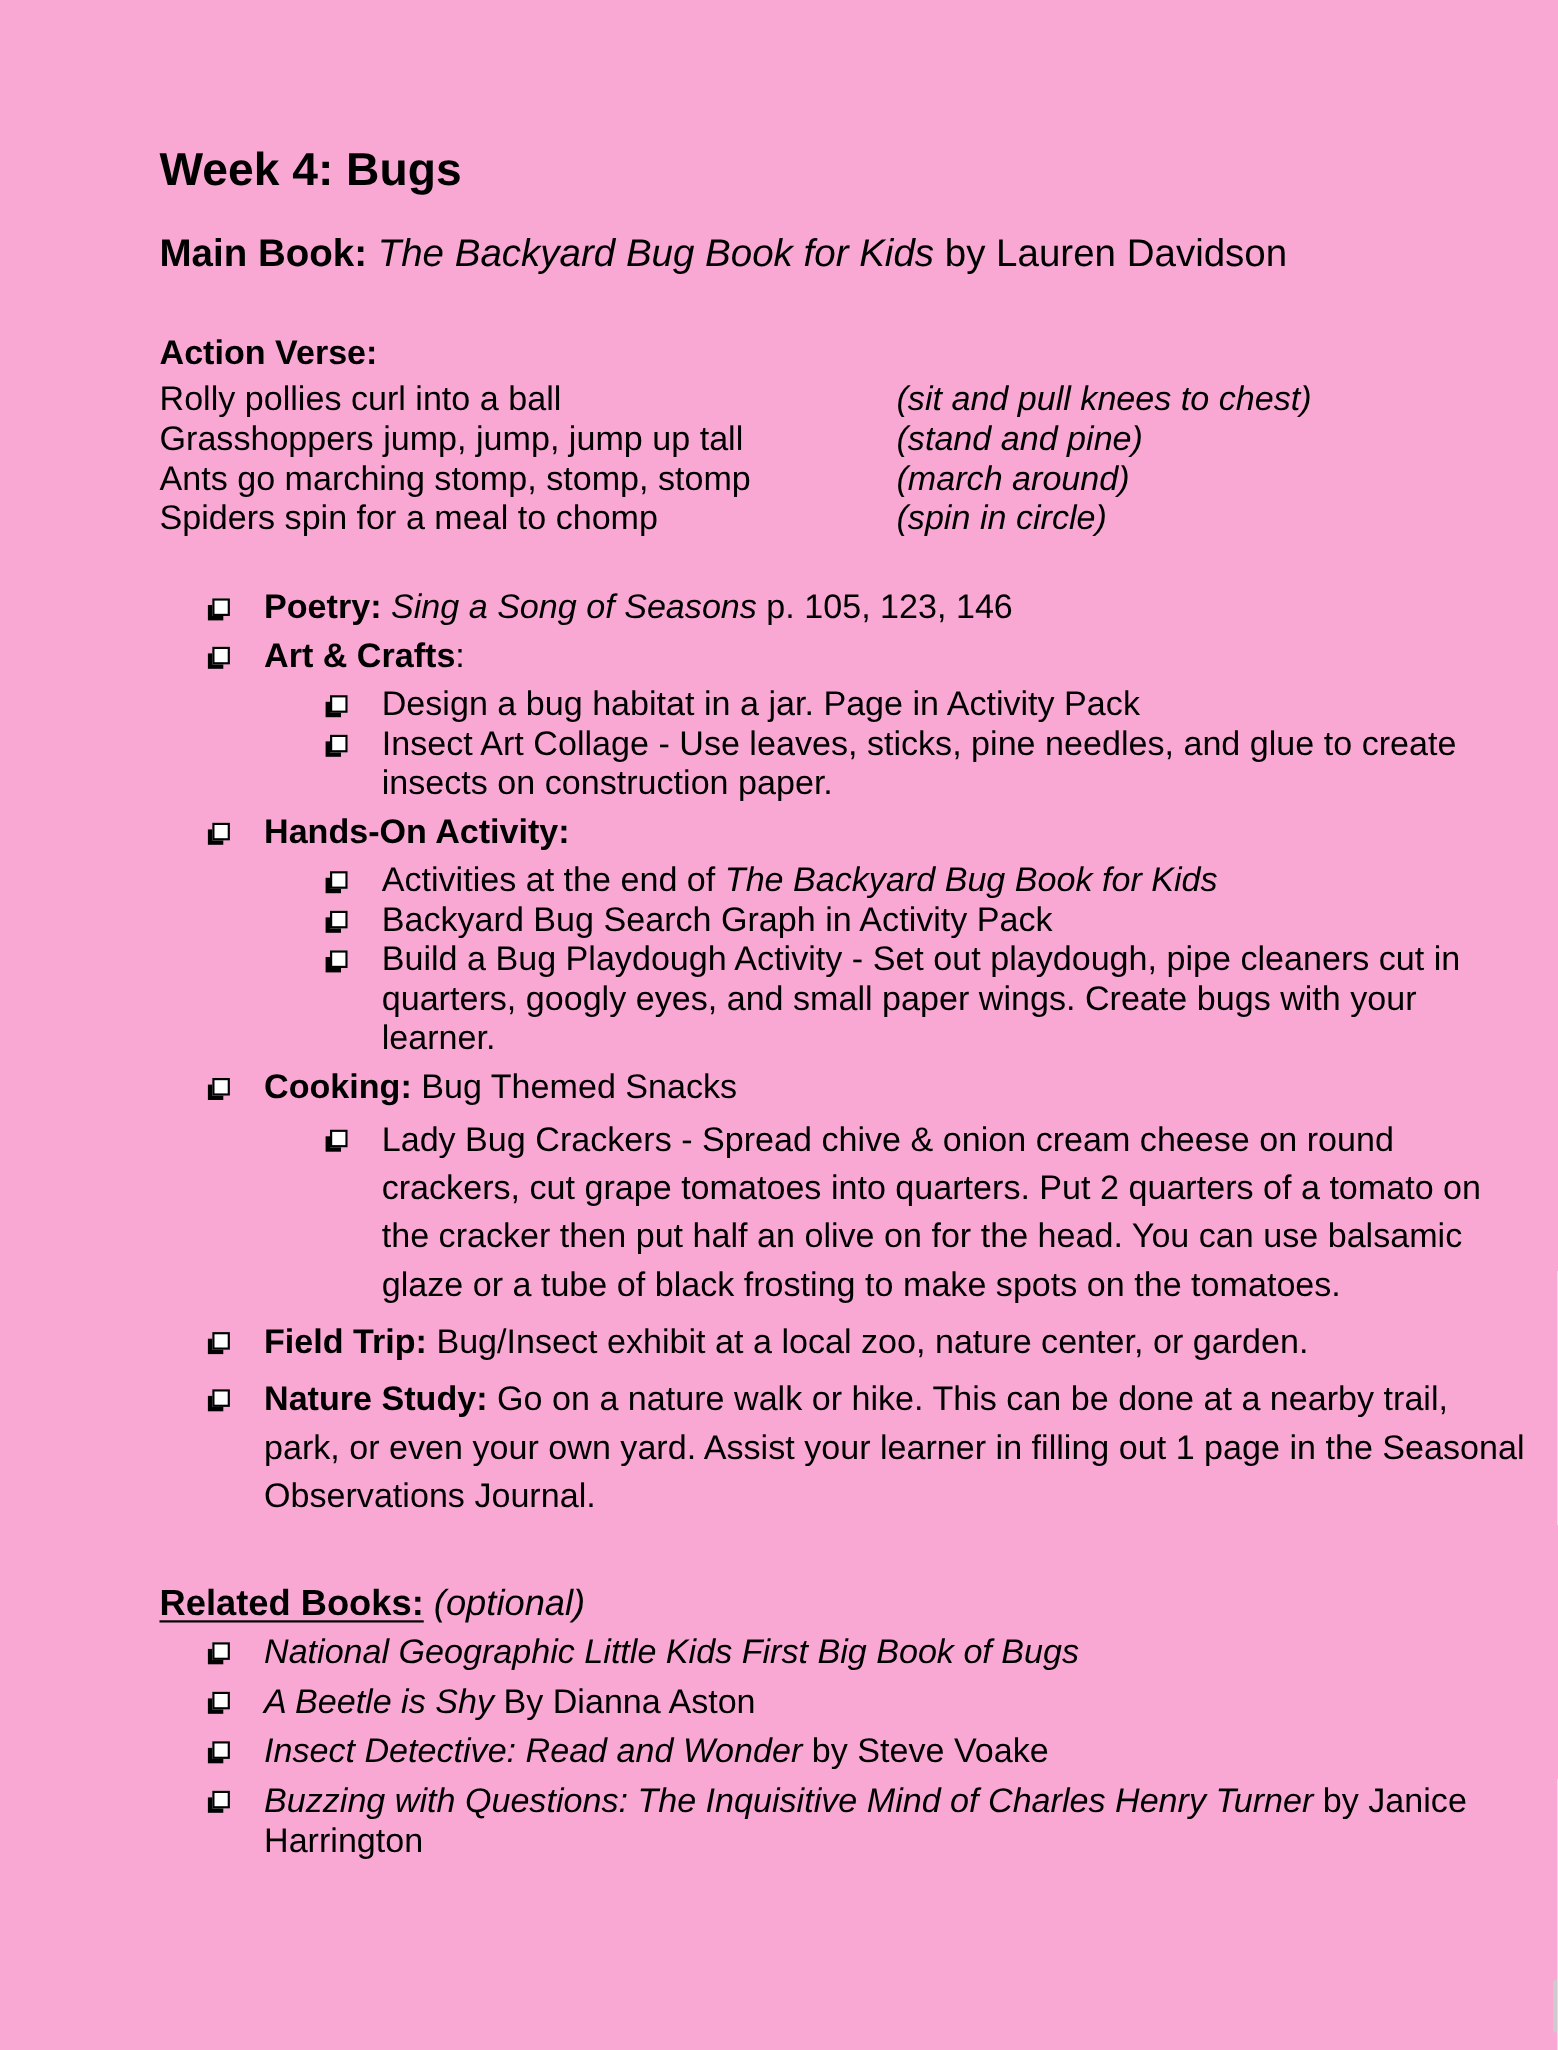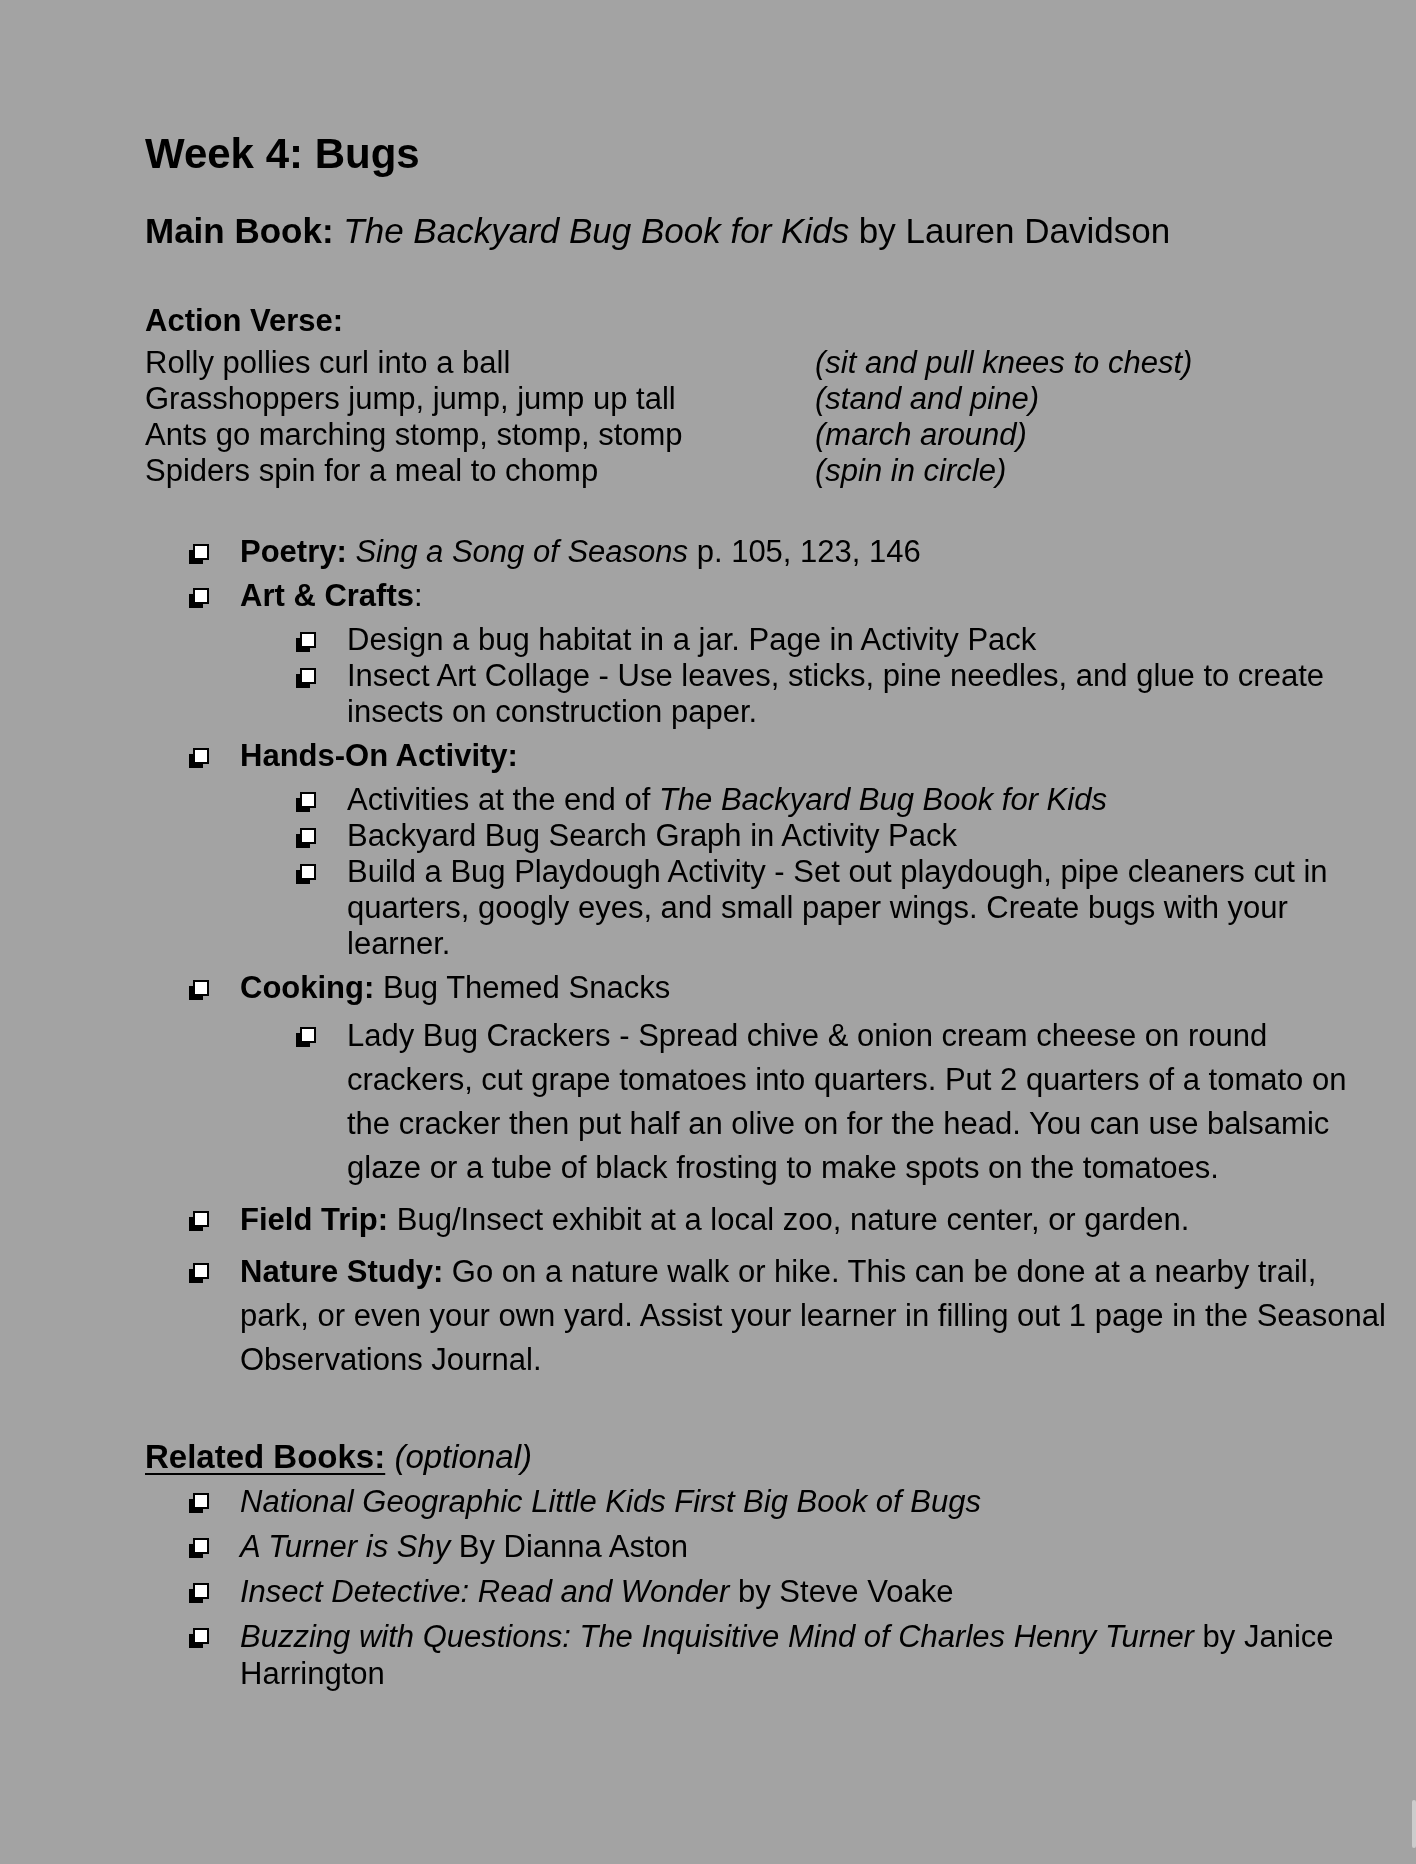--- a/index.html
+++ b/index.html
@@ -6,21 +6,21 @@
   html, body { background: #ffffff; }
   body {
     font-family: "Liberation Sans", "DejaVu Sans", sans-serif;
     color: #000;
     width: 1416px;
   }
   .page {
     position: relative;
     width: 1416px;
     height: 1864px;
-    background: #a3a3a3;
+    background: #f9a8d4;
     padding: 0 30px 0 145px;
     overflow: hidden;
   }
   .b { font-weight: bold; text-align: center; }
   .i { font-style: italic; }
 
   h1.doc-title {
     font-size: 42px;
     line-height: 48px;
     font-weight: bold;
@@ -123,19 +123,19 @@
       <div class="item l1"><span class="cb"></span><span class="txt"><span class="b ">Cooking: </span><span>Bug Themed Snacks</span></span></div>
       <div class="item l2 loose"><span class="cb"></span><span class="txt"><span>Lady Bug Crackers - Spread chive &amp; onion cream cheese on round crackers, cut grape tomatoes into quarters. Put 2 quarters of a tomato on the cracker then put half an olive on for the head. You can use balsamic glaze or a tube of black frosting to make spots on the tomatoes.</span></span></div>
       <div class="item l1 loose"><span class="cb"></span><span class="txt"><span class="b ">Field Trip: </span><span>Bug/Insect exhibit at a local zoo, nature center, or garden.</span></span></div>
       <div class="item l1 loose"><span class="cb"></span><span class="txt"><span class="b ">Nature Study: </span><span>Go on a nature walk or hike. This can be done at a nearby trail, park, or even your own yard. Assist your learner in filling out 1 page in the Seasonal Observations Journal.</span></span></div>
     </div>
 
   <h3 class="related-heading"><span class="hd">Related Books:</span><span> </span><span class="note">(optional)</span></h3>
 
   <div class="related" id="related">
       <div class="item l1"><span class="cb"></span><span class="txt"><span class="i">National Geographic Little Kids First Big Book of Bugs</span></span></div>
-      <div class="item l1"><span class="cb"></span><span class="txt"><span class="i">A Turner is Shy</span><span> By Dianna Aston</span></span></div>
+      <div class="item l1"><span class="cb"></span><span class="txt"><span class="i">A Beetle is Shy</span><span> By Dianna Aston</span></span></div>
       <div class="item l1"><span class="cb"></span><span class="txt"><span class="i">Insect Detective: Read and Wonder</span><span> by Steve Voake</span></span></div>
       <div class="item l1"><span class="cb"></span><span class="txt"><span class="i">Buzzing with Questions: The Inquisitive Mind of Charles Henry Turner</span><span> by Janice Harrington</span></span></div>
     </div>
 
   <div class="scroll-mark"></div>
 </div>
 
 </body></html>

